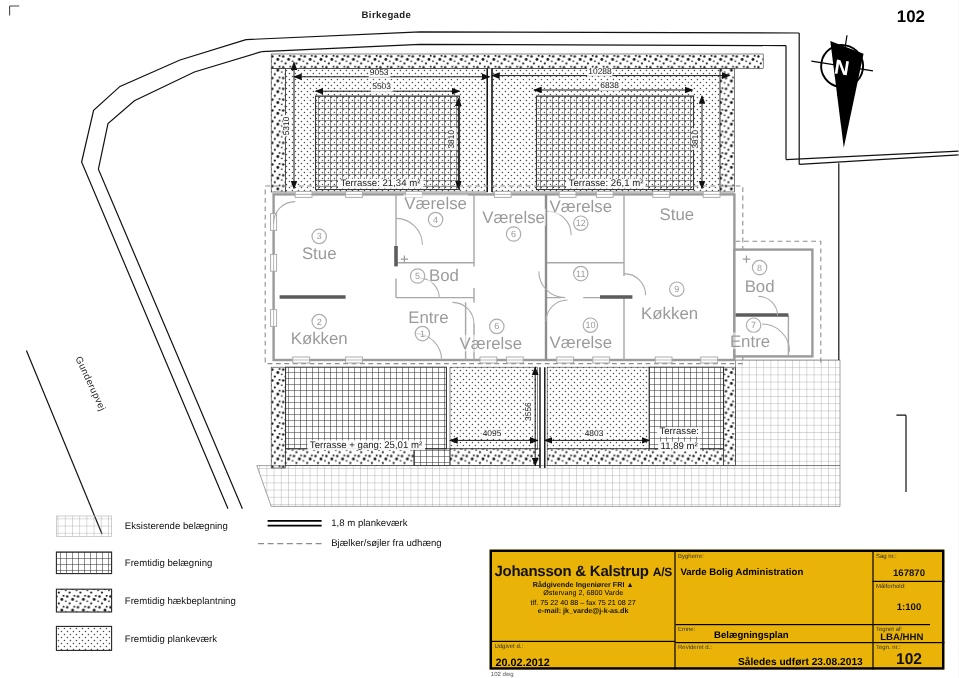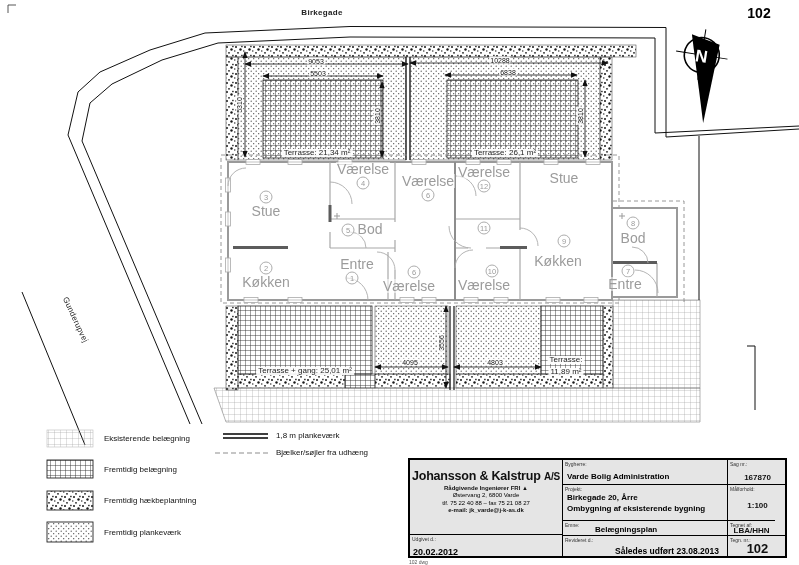--- a/index.html
+++ b/index.html
@@ -14,21 +14,21 @@
   .dim{font-size:7px;color:#111;background:rgba(255,255,255,.9);padding:0 1px;}
   .ter{font-size:8px;color:#222;background:rgba(255,255,255,.92);padding:0 2px;margin-top:40px;}
   .rlbl{font-size:14px;color:#9b9b9b;background:rgba(255,255,255,.55);padding:0 1px;}
   .cn{position:absolute;transform:translate(-50%,-50%);box-sizing:border-box;
       min-width:13px;height:13px;line-height:11px;padding:0 1px;border:1px solid #adadad;border-radius:50%;
       font-size:7.5px;text-align:center;color:#9b9b9b;background:rgba(255,255,255,.6);}
   .sheetnum{font-size:14px;font-weight:bold;color:#000;}
   .leg{font-size:8px;color:#111;}
   
   .tb{position:absolute;left:408px;top:458px;width:379px;height:100px;border:2px solid #000;
-      background:#e5e5e5;box-sizing:border-box;font-family:"Liberation Sans",sans-serif;}
+      background:#eab308;box-sizing:border-box;font-family:"Liberation Sans",sans-serif;}
   .tb .cell{position:absolute;box-sizing:border-box;}
   .tb .lab{position:absolute;left:2px;top:1px;font-size:5px;color:#333;}
   .tb .val{font-size:8px;font-weight:bold;color:#000;}
   .tb-company{left:0;top:0;width:153px;height:74px;border-right:1px solid #000;text-align:center;}
   .tb-company .name{font-size:12.5px;font-weight:bold;margin-top:9px;letter-spacing:-0.2px;}
   .tb-company .name .suffix{font-size:10px;}
   .tb-company .small{font-size:6px;margin-top:1.5px;color:#000;}
   .tb-company .smallb{font-size:6px;font-weight:bold;margin-top:1.5px;}
   .tb-udgivet{left:0;top:74px;width:153px;height:24px;border-right:1px solid #000;border-top:1px solid #000;}
   .tb-udgivet .val{position:absolute;left:3px;bottom:1px;font-size:9px;}
@@ -302,25 +302,20 @@
     <span class="val">20.02.2012</span>
   </div>
   <div class="cell tb-r1">
     <span class="lab">Bygherre:</span>
     <span class="val">Varde Bolig Administration</span>
   </div>
   <div class="cell tb-n1">
     <span class="lab">Sag nr.:</span>
     <span class="numval">167870</span>
   </div>
-  <div class="cell tb-r2">
-    <span class="lab">Projekt:</span>
-    <span class="val"><span>Birkegade 20, Årre</span><br>
-    <span>Ombygning af eksisterende bygning</span></span>
-  </div>
   <div class="cell tb-n2">
     <span class="lab">Målforhold:</span>
     <span class="numval" style="bottom:10px;">1:100</span>
   </div>
   <div class="cell tb-r3">
     <span class="lab">Emne:</span>
     <span class="val">Belægningsplan</span>
   </div>
   <div class="cell tb-n3">
     <span class="lab">Tegnet af:</span>

